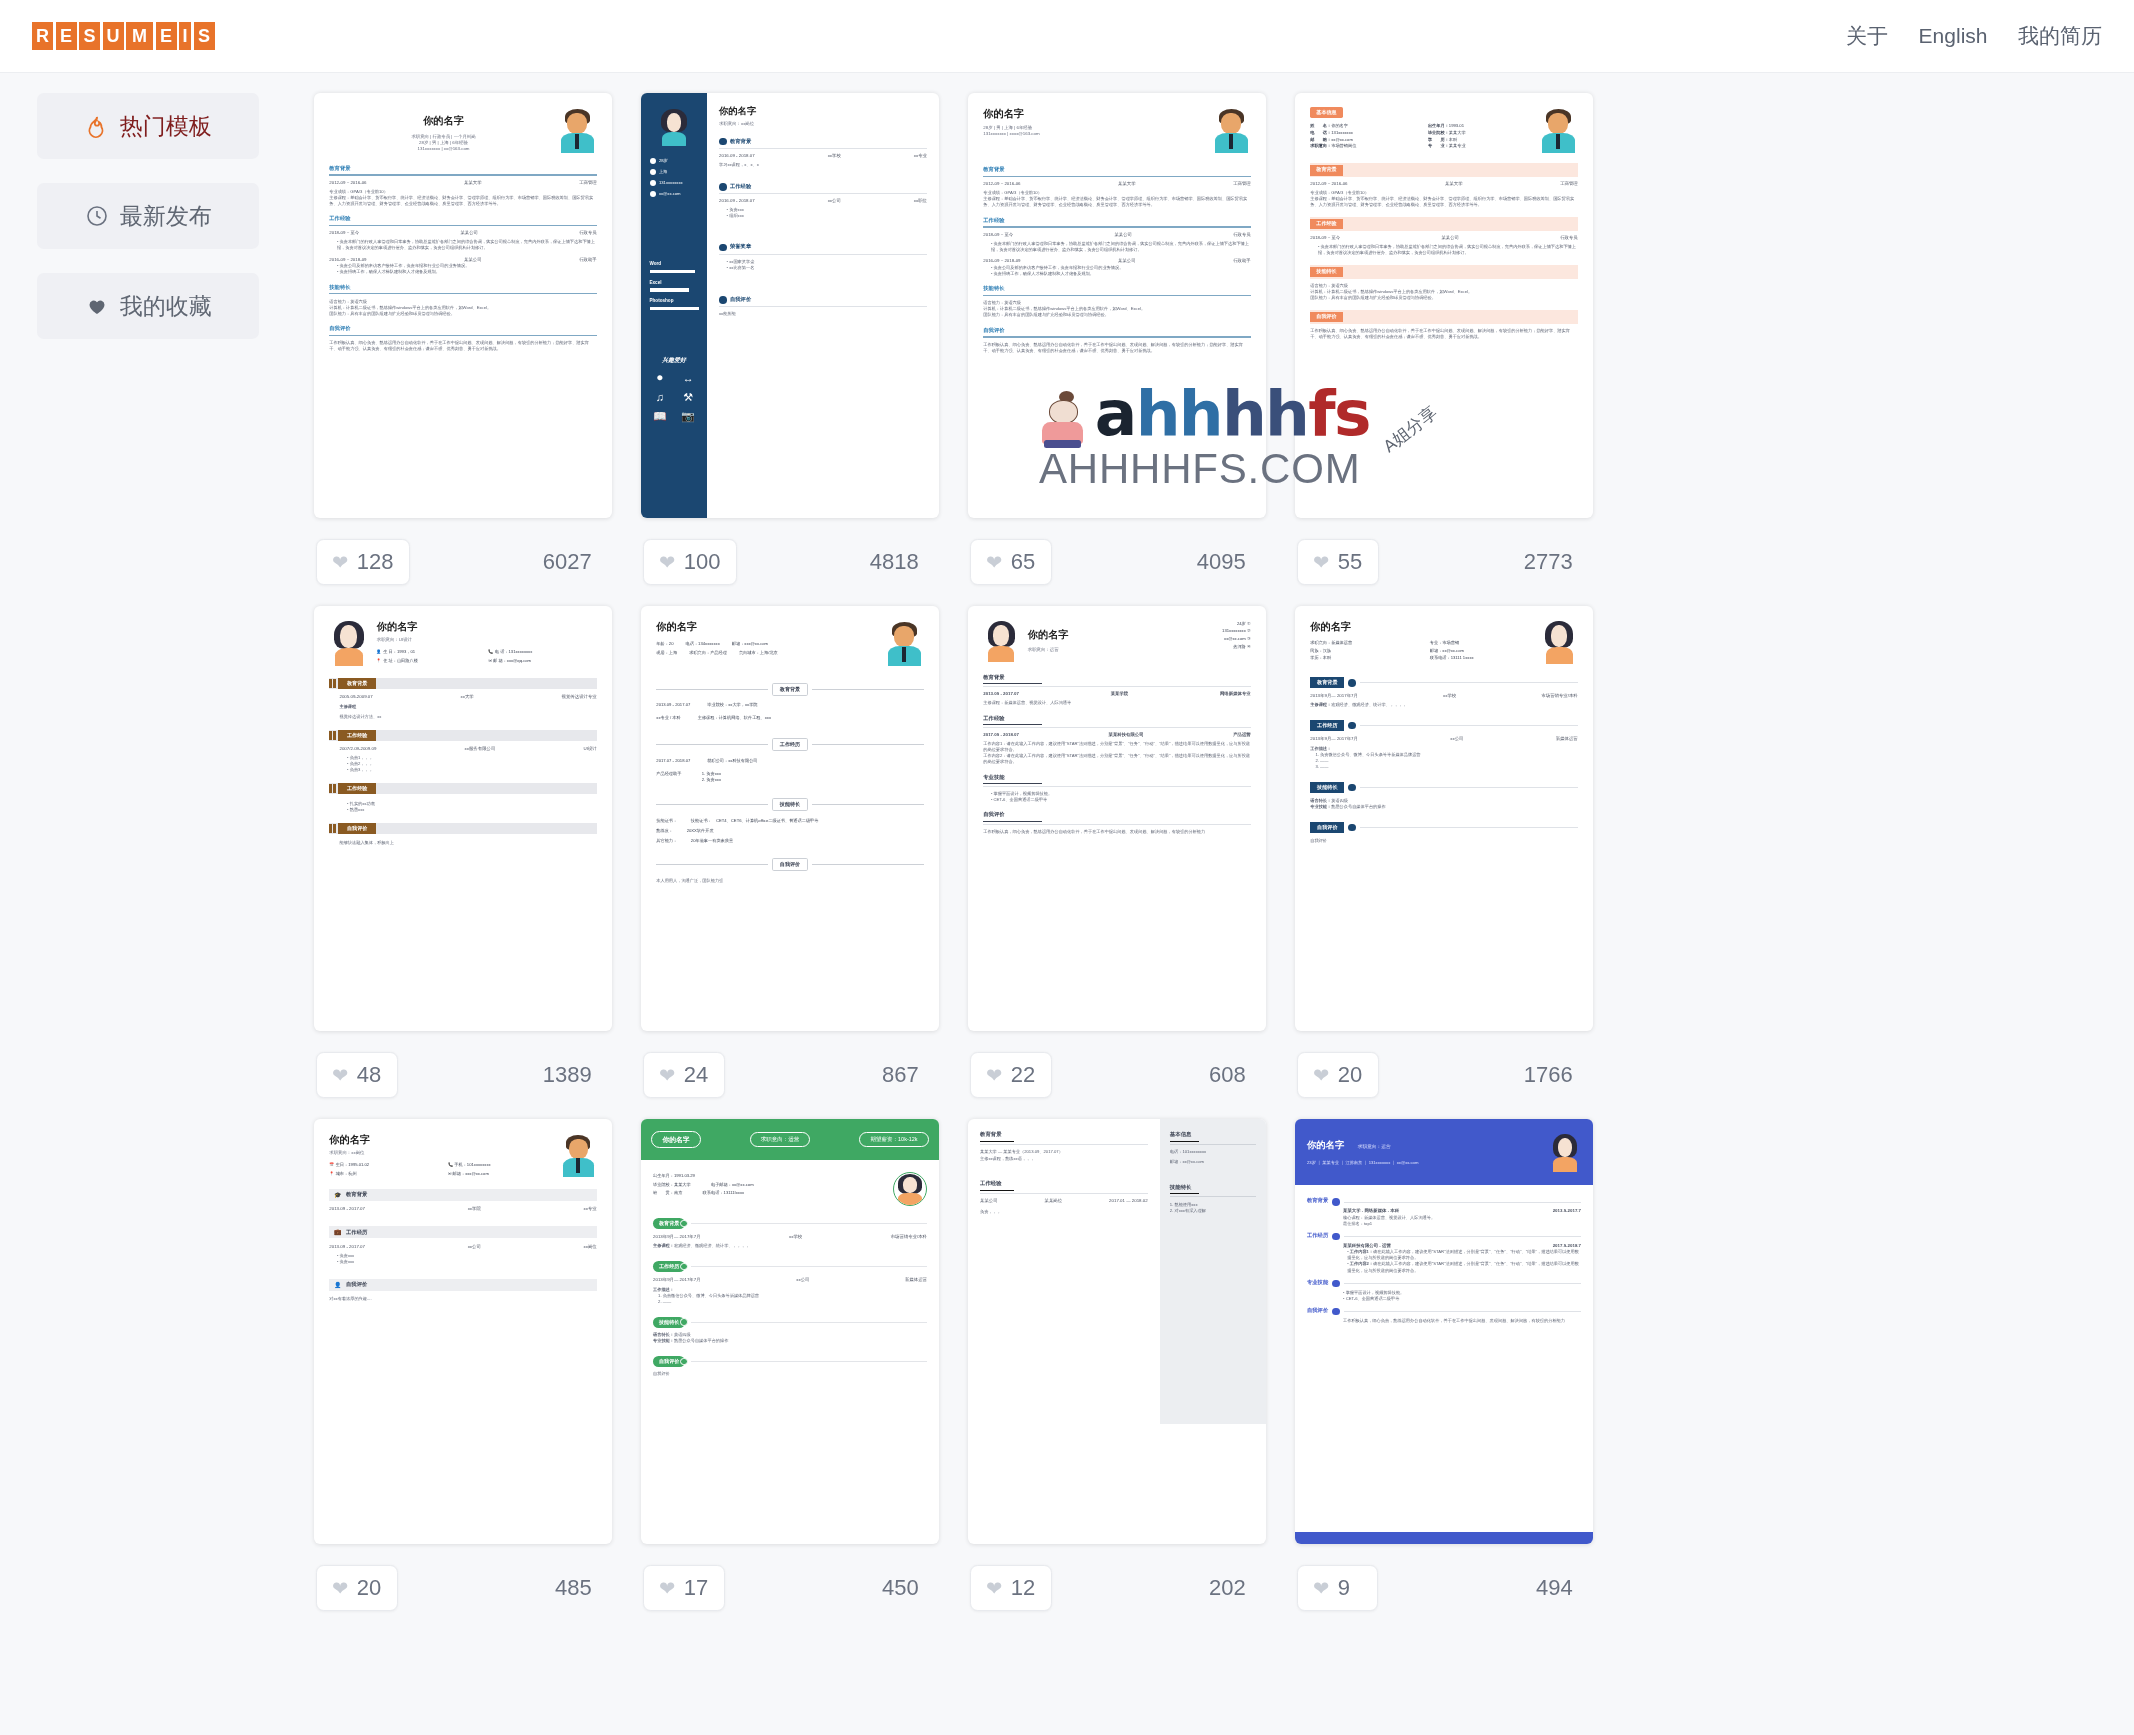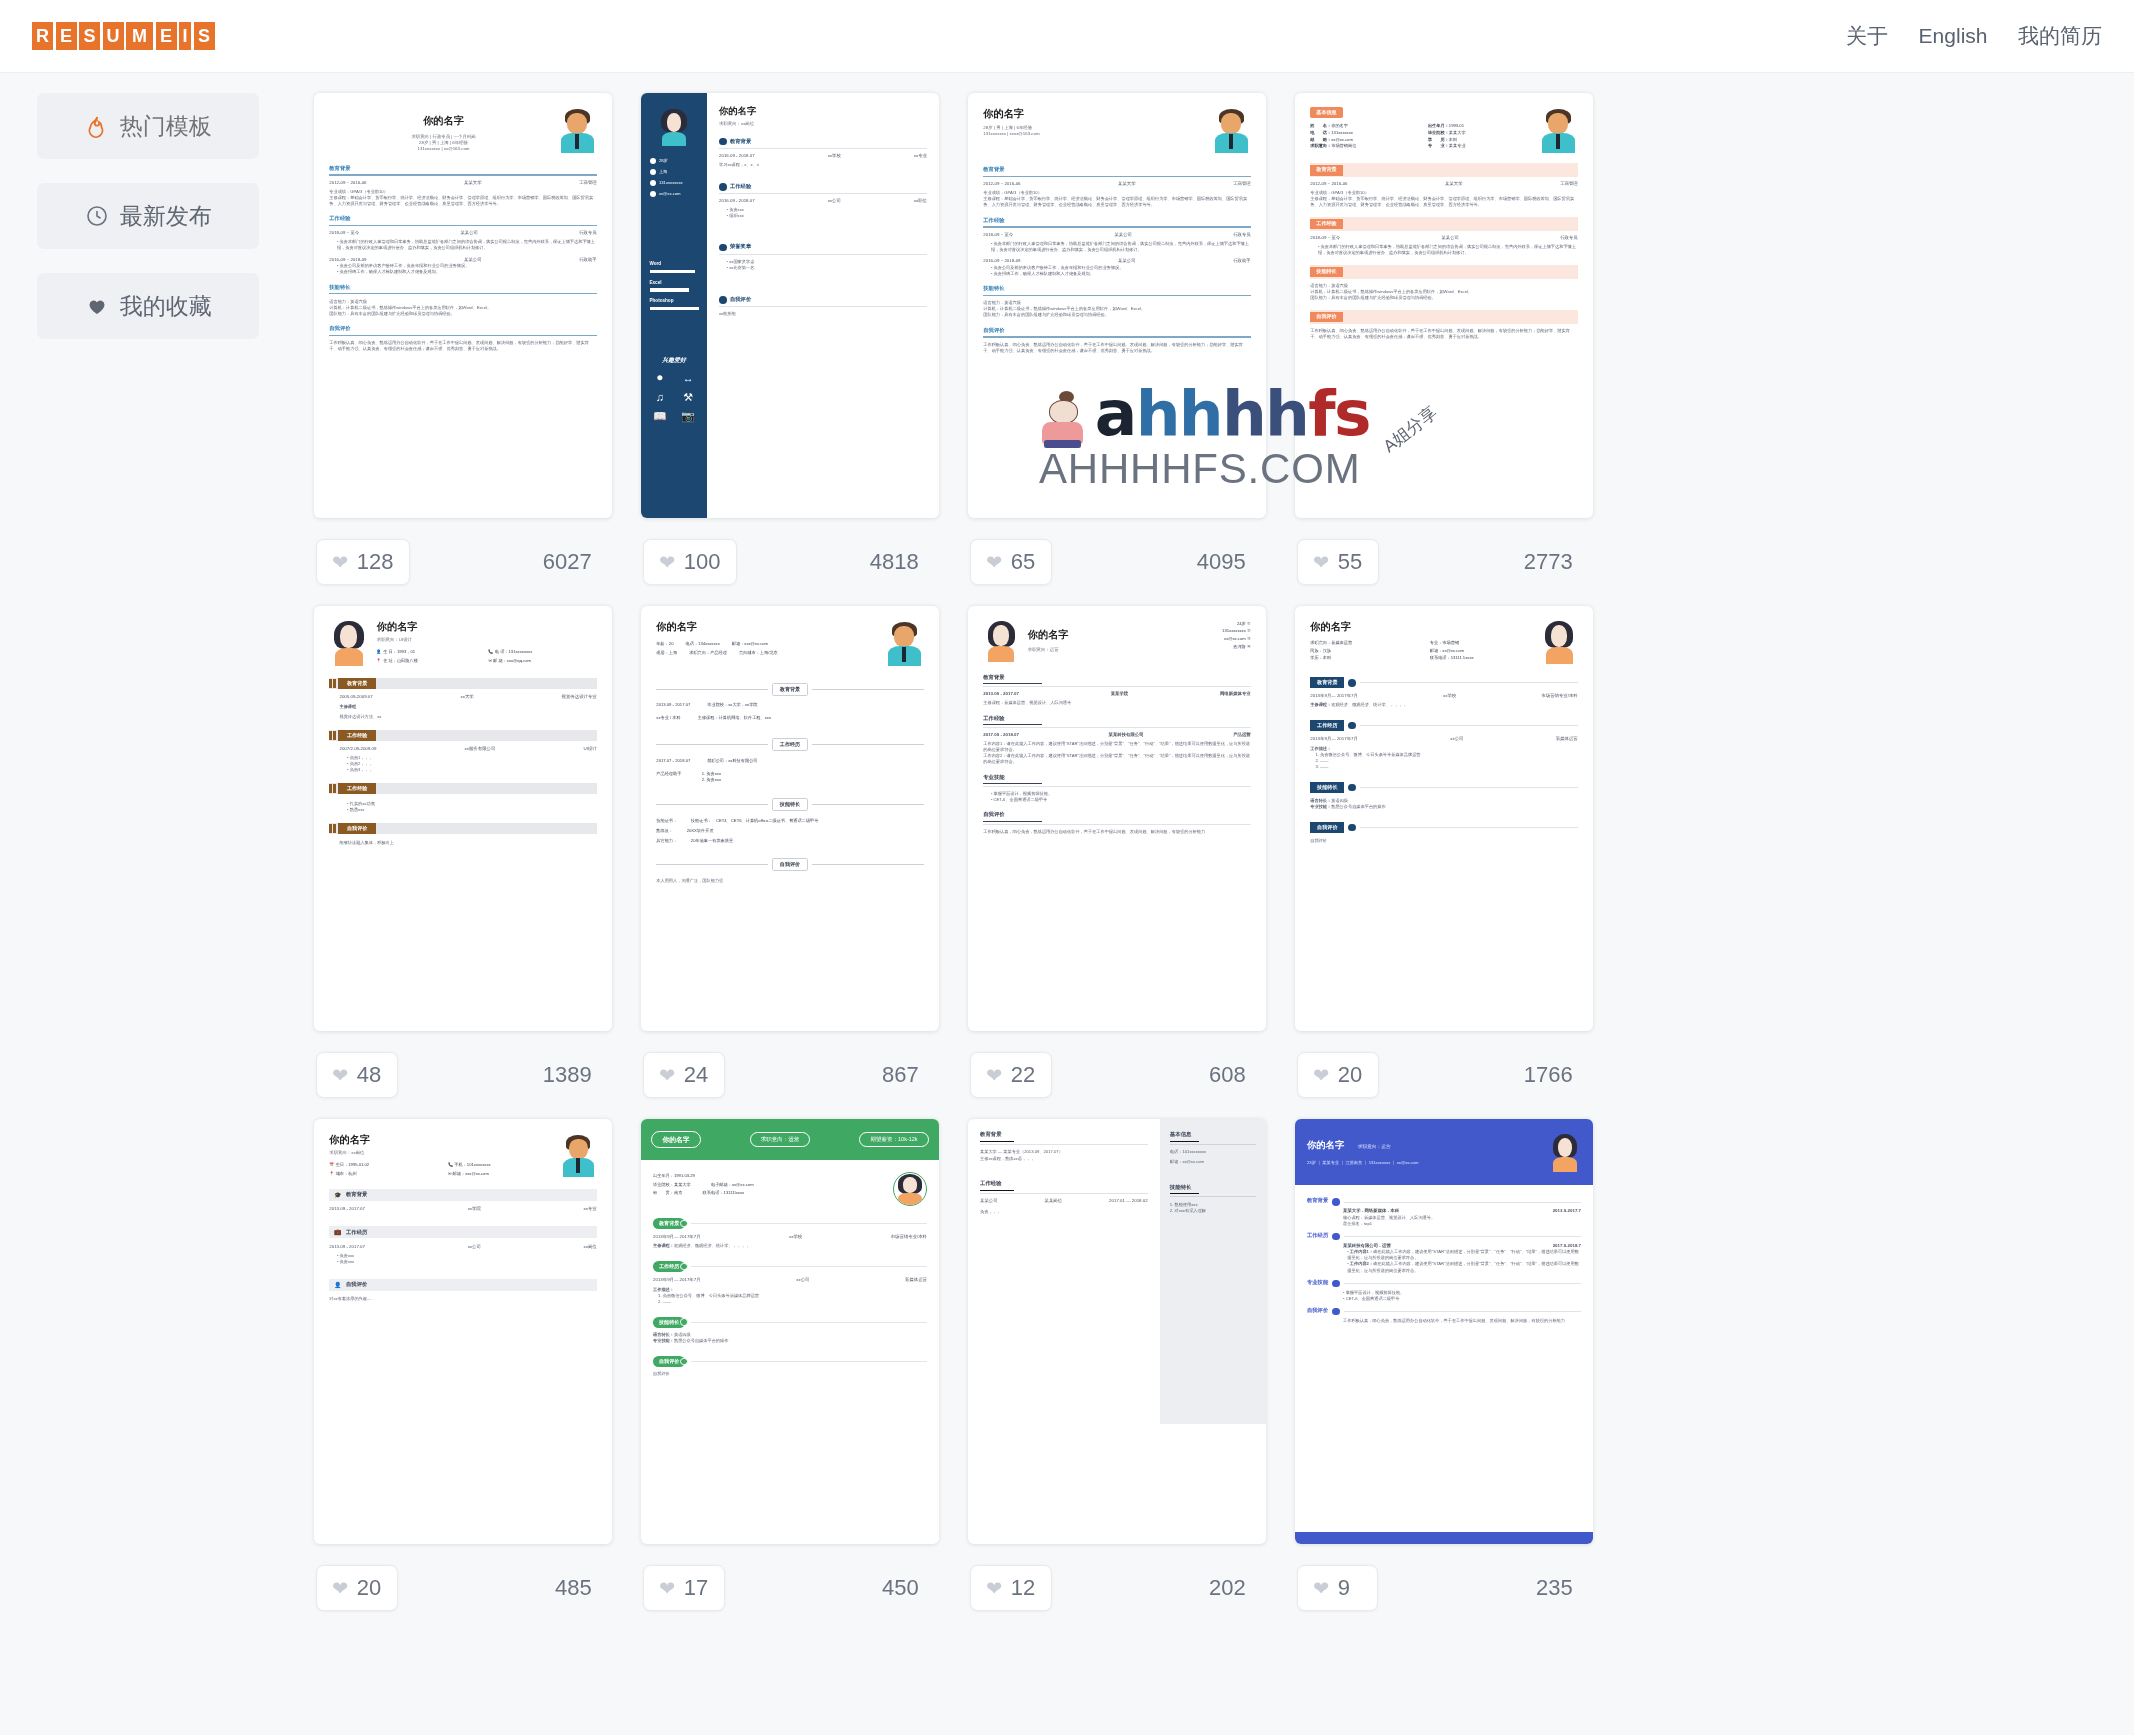--- a/index.html
+++ b/index.html
@@ -50,21 +50,21 @@
     border-radius: 6.8px;
     display: flex;
     align-items: center;
     justify-content: center;
     gap: 10.2px;
     margin-bottom: 24px;
     cursor: pointer;
   }
   .side-item .s-icon { width: 25.4px; height: 25.4px; display:flex; align-items:center; justify-content:center; }
   .side-label { font-size: 23px; color: #5f6672; }
-  .side-item.active .side-label { color: #737373; font-family: Liberation Serif, serif; }
+  .side-item.active .side-label { color: #7f1d1d; font-family: Liberation Serif, serif; }
 
   
   .content { flex: 1; padding-left: 123px; }
   .grid {
     display: grid;
     grid-template-columns: repeat(4, 298px);
     column-gap: 29px;
     row-gap: 0;
     position: relative;
   }
@@ -1063,21 +1063,21 @@
               </div>
             </div>
             <div style="position:absolute;left:0;right:0;bottom:0;height:12px;background:#4159cb;"></div>
           </div>
         </div>
         <div class="meta">
           <div class="like-chip">
             <span class="heart">❤</span>
             <span class="like-n">9</span>
           </div>
-          <div class="views">235</div>
+          <div class="views">494</div>
         </div>
       </div>
 
       <div class="wm">
         <div class="wm-row">
           <div class="wm-doll">
             <i class="bun"></i>
               <i class="hd"></i>
               <i class="bd"></i>
               <i class="lg"></i>

